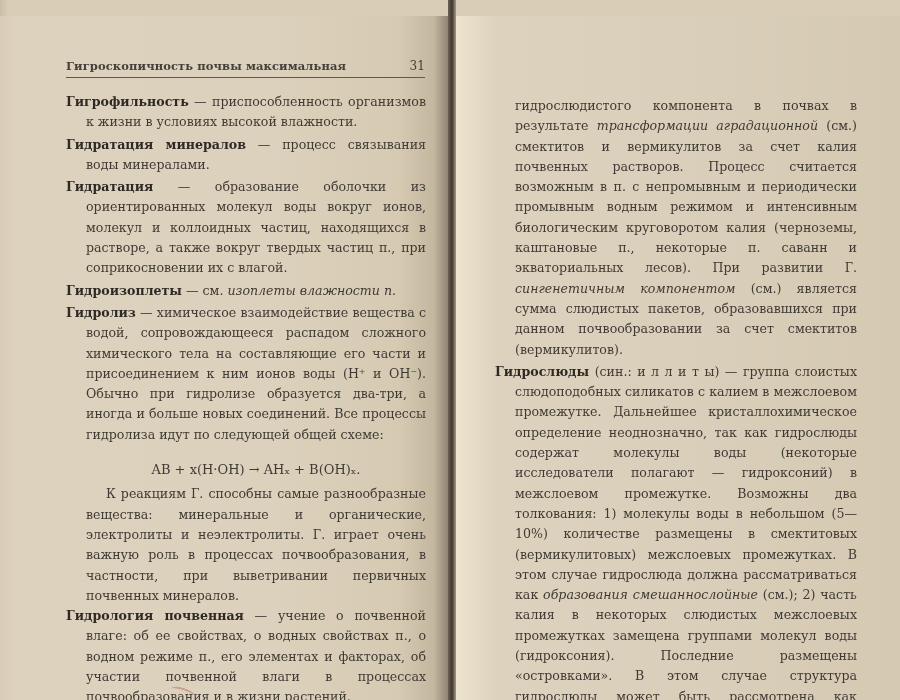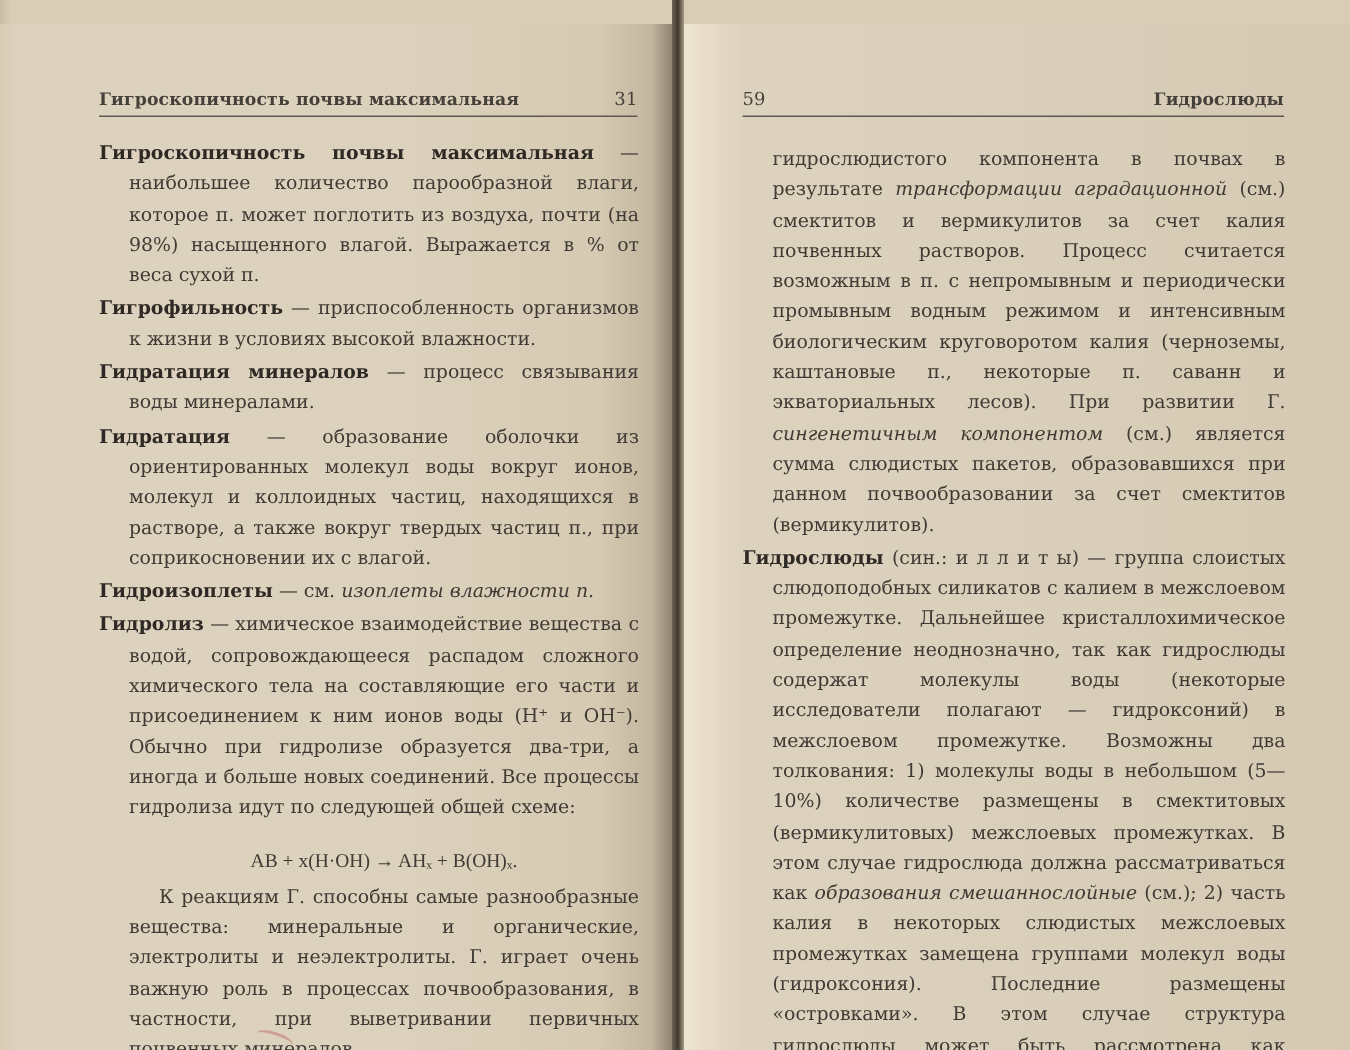--- a/index.html
+++ b/index.html
@@ -45,56 +45,51 @@
     color:#403a34;
     text-align:justify;
   }
   .page-left .text { left:66px; top:76px; width:360px; }
   .page-right .text { left:43px; top:80px; width:362px; }
   .entry { padding-left:20px; text-indent:-20px; margin:0 0 2px 0; }
   .cont { padding-left:20px; margin:0; }
   .para { text-indent:20px; margin:0; padding-left:20px; }
   .term { font-weight:bold; color:#2e2925; }
   i { }
-  .formula { text-align:center; margin:3px 0 4px 20px; font-size:13px;font-family:Liberation Serif, serif; }
+  .formula { text-align:center; margin:3px 0 4px 20px; font-size:13px; }
   .stain {
     position:absolute; left:170px; top:672px; width:26px; height:8px;
     border-top:2px solid #c78a80; border-radius:50% 50% 0 0; opacity:0.7;
     transform:rotate(18deg);
   }
 </style>
 </head>
 <body>
 
 <div class="left-edge"></div>
 
 <div class="page page-left">
   <div class="header">
     <span>Гигроскопичность почвы максимальная</span>
     <span class="page-num">31</span>
   </div>
   <div class="text">
-    <p class="entry"><span class="term">Гигроскопичность почвы максимальная</span><span> — наибольшее количество парообразной влаги, которое п. может поглотить из воздуха, почти (на 98%) насыщенного влагой. Выражается в % от веса сухой п.</span></p>
     <p class="entry"><span class="term">Гигрофильность</span><span> — приспособленность организмов к жизни в условиях высокой влажности.</span></p>
     <p class="entry"><span class="term">Гидратация минералов</span><span> — процесс связывания воды минералами.</span></p>
     <p class="entry"><span class="term">Гидратация</span><span> — образование оболочки из ориентированных молекул воды вокруг ионов, молекул и коллоидных частиц, находящихся в растворе, а также вокруг твердых частиц п., при соприкосновении их с влагой.</span></p>
     <p class="entry"><span class="term">Гидроизоплеты</span><span> — см. </span><i>изоплеты влажности п.</i></p>
     <p class="entry" style="margin-bottom:15px"><span class="term">Гидролиз</span><span> — химическое взаимодействие вещества с водой, сопровождающееся распадом сложного химического тела на составляющие его части и присоединением к ним ионов воды (H⁺ и OH⁻). Обычно при гидролизе образуется два-три, а иногда и больше новых соединений. Все процессы гидролиза идут по следующей общей схеме:</span></p>
     <div class="formula">AB + x(H·OH) → AHₓ + B(OH)ₓ.</div>
     <p class="para">К реакциям Г. способны самые разнообразные вещества: минеральные и органические, электролиты и неэлектролиты. Г. играет очень важную роль в процессах почвообразования, в частности, при выветривании первичных почвенных минералов.</p>
     <p class="entry"><span class="term">Гидрология почвенная</span><span> — учение о почвенной влаге: об ее свойствах, о водных свойствах п., о водном режиме п., его элементах и факторах, об участии почвенной влаги в процессах почвообразования и в жизни растений.</span></p>
 
   </div>
   <div class="stain"></div>
 </div>
 
 <div class="page page-right">
-  <div class="header">
-    <span class="page-num">59</span>
-    <span>Гидрослюды</span>
-  </div>
   <div class="text">
     <p class="cont" style="margin-bottom:2px"><span>гидрослюдистого компонента в почвах в результате </span><i>трансформации аградационной</i><span> (см.) смектитов и вермикулитов за счет калия почвенных растворов. Процесс считается возможным в п. с непромывным и периодически промывным водным режимом и интенсивным биологическим круговоротом калия (черноземы, каштановые п., некоторые п. саванн и экваториальных лесов). При развитии Г. </span><i>сингенетичным компонентом</i><span> (см.) является сумма слюдистых пакетов, образовавшихся при данном почвообразовании за счет смектитов (вермикулитов).</span></p>
     <p class="entry"><span class="term">Гидрослюды</span><span> (син.: и л л и т ы) — группа слоистых слюдоподобных силикатов с калием в межслоевом промежутке. Дальнейшее кристаллохимическое определение неоднозначно, так как гидрослюды содержат молекулы воды (некоторые исследователи полагают — гидроксоний) в межслоевом промежутке. Возможны два толкования: 1) молекулы воды в небольшом (5—10%) количестве размещены в смектитовых (вермикулитовых) межслоевых промежутках. В этом случае гидрослюда должна рассматриваться как </span><i>образования смешаннослойные</i><span> (см.); 2) часть калия в некоторых слюдистых межслоевых промежутках замещена группами молекул воды (гидроксония). Последние размещены «островками». В этом случае структура гидрослюды может быть рассмотрена как дефектная. Кроме того, Г. представляют собой чаще всего смеси сообществ кристаллитов, близких или к мусковитам, или серицитам, глауконитам, биотитам. Соотношение между этими кристаллитами определяет состав трехэтажного слоя, который выступает, таким образом, как средний. Содержание K₂O в пределах 8—10%. Оптические свойства переменны. Емкость обмена катионов 20—30 </span></p>
   </div>
 </div>
 
 <div class="spine-shadow"></div>
 
 </body></html>

